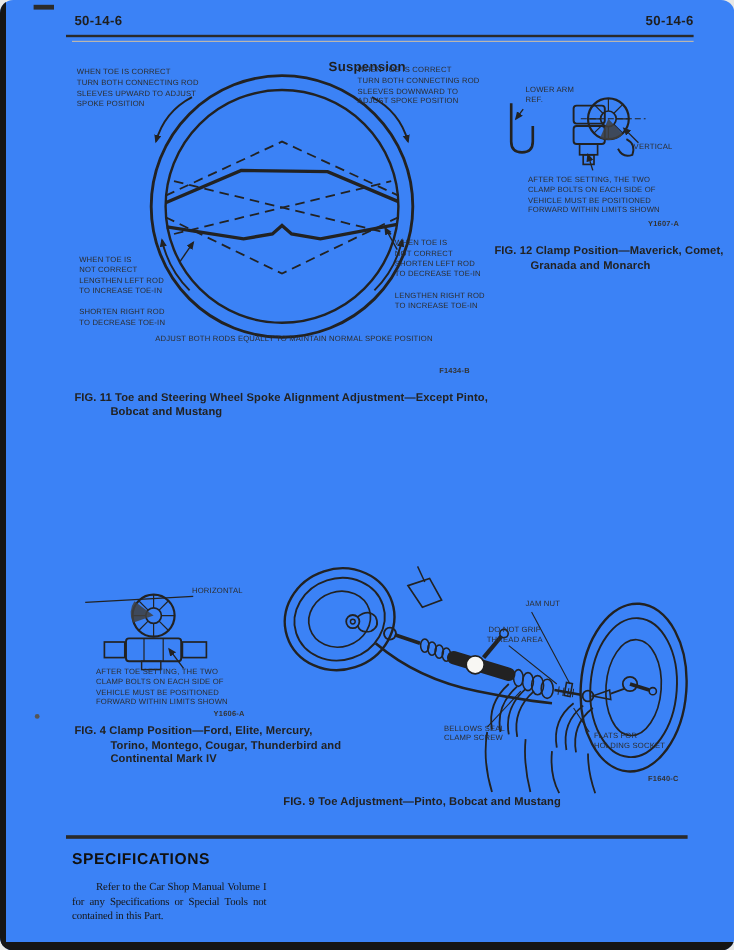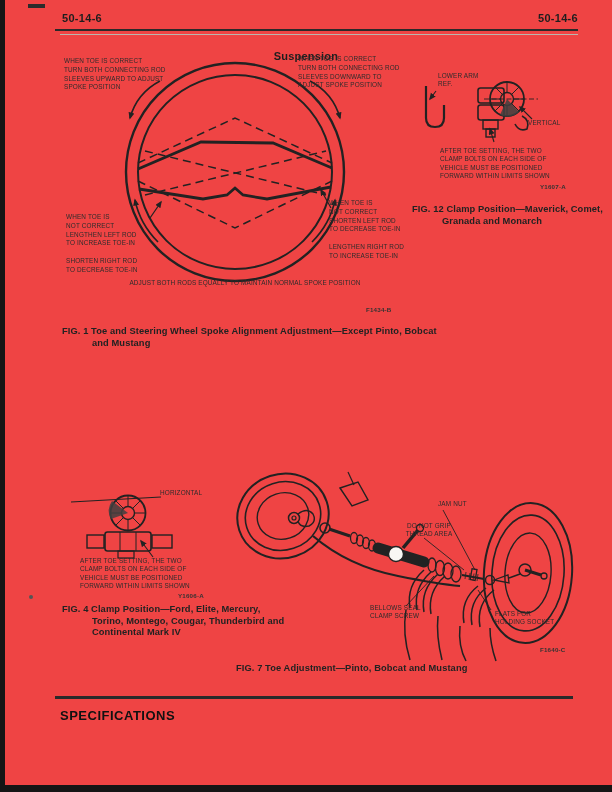--- a/index.html
+++ b/index.html
@@ -1,17 +1,17 @@
 <!DOCTYPE html>
 <html><head>
 <meta charset="utf-8">
 <style>
   html,body{margin:0;padding:0;background:#e8e8e6;}
-  .pg{position:relative;width:612px;height:792px;background:#ef4444;overflow:hidden;
-      font-family:"Liberation Sans",sans-serif;color:#1e1e1e;}
+  .pg{position:relative;width:612px;height:792px;background:#3b82f6;overflow:hidden;
+      font-family:"Liberation Sans",sans-serif;color:#1e1e1e;border-radius:11px;}
   .abs{position:absolute;}
   .ann{font-size:6.4px;line-height:8.8px;letter-spacing:.15px;white-space:pre-line;color:#2c2c2c;}
   .lbl{font-size:6.4px;line-height:8.4px;letter-spacing:.15px;white-space:pre-line;color:#2c2c2c;}
   .code{font-size:6.2px;letter-spacing:.2px;color:#333;font-weight:bold;}
   .caption{font-weight:bold;font-size:9.3px;line-height:11.6px;color:#222;
            padding-left:30px;text-indent:-30px;letter-spacing:.1px;}
   .h-num{font-weight:bold;font-size:11px;letter-spacing:.3px;}
   .h-title{font-weight:bold;font-size:11px;letter-spacing:.2px;}
   .rule{background:#2a2a2a;}
   .rule-faint{background:#b9b6af;}
@@ -84,21 +84,21 @@
 TO INCREASE TOE-IN</div>
   <div class="abs ann" style="left:66px;top:213px;width:100px;">WHEN TOE IS
 NOT CORRECT
 LENGTHEN LEFT ROD
 TO INCREASE TOE-IN
 
 SHORTEN RIGHT ROD
 TO DECREASE TOE-IN</div>
   <div class="abs ann" style="left:100px;top:279px;width:290px;text-align:center;">ADJUST BOTH RODS EQUALLY TO MAINTAIN NORMAL SPOKE POSITION</div>
   <div class="abs code" style="left:366px;top:306px;">F1434-B</div>
-  <div class="abs caption" style="left:62px;top:326px;width:345px;">FIG. 1 Toe and Steering Wheel Spoke Alignment Adjustment—Except Pinto, Bobcat and Mustang</div>
+  <div class="abs caption" style="left:62px;top:326px;width:345px;">FIG. 11 Toe and Steering Wheel Spoke Alignment Adjustment—Except Pinto, Bobcat and Mustang</div>
 
   <svg class="abs" style="left:420px;top:72px;" width="170" height="74" viewBox="0 0 170 74">
     <path d="M6,14 L6,46 Q6,55 15,55 Q24,55 24,46 L24,33" class="ink" stroke-width="2.2"></path>
     <path d="M16,19 L10,27" class="ink" stroke-width="1.1" marker-end="url(#ah)"></path>
     <rect x="58" y="16" width="26" height="15" rx="2.5" class="ink" stroke-width="1.6"></rect>
     <rect x="58" y="33" width="26" height="15" rx="2.5" class="ink" stroke-width="1.6"></rect>
     <rect x="63" y="48" width="15" height="9" class="ink" stroke-width="1.4"></rect>
     <rect x="66" y="57" width="9" height="8" class="ink" stroke-width="1.4"></rect>
     <circle cx="87" cy="27" r="17" class="ink" stroke-width="1.8"></circle>
     <circle cx="87" cy="27" r="6.5" class="ink" stroke-width="1.4"></circle>
@@ -235,18 +235,19 @@
   </svg>
 
   <div class="abs lbl" style="left:438px;top:500px;">JAM NUT</div>
   <div class="abs lbl" style="left:398px;top:522px;width:62px;text-align:center;">DO NOT GRIP
 THREAD AREA</div>
   <div class="abs lbl" style="left:370px;top:604px;width:60px;">BELLOWS SEAL
 CLAMP SCREW</div>
   <div class="abs lbl" style="left:495px;top:610px;width:64px;">FLATS FOR
 HOLDING SOCKET</div>
   <div class="abs code" style="left:540px;top:646px;">F1640-C</div>
-  <div class="abs caption" style="left:236px;top:663px;width:300px;">FIG. 7 Toe Adjustment—Pinto, Bobcat and Mustang</div>
+  <div class="abs caption" style="left:236px;top:663px;width:300px;">FIG. 9 Toe Adjustment—Pinto, Bobcat and Mustang</div>
 
   <div class="abs rule" style="left:55px;top:696px;width:518px;height:2.5px;"></div>
   <div class="abs spec-h" style="left:60px;top:708px;">SPECIFICATIONS</div>
+  <div class="abs spec-p" style="left:60px;top:733px;width:162px;">Refer to the Car Shop Manual Volume I for any Specifications or Special Tools not contained in this Part.</div>
 
 </div>
 
 </body></html>

